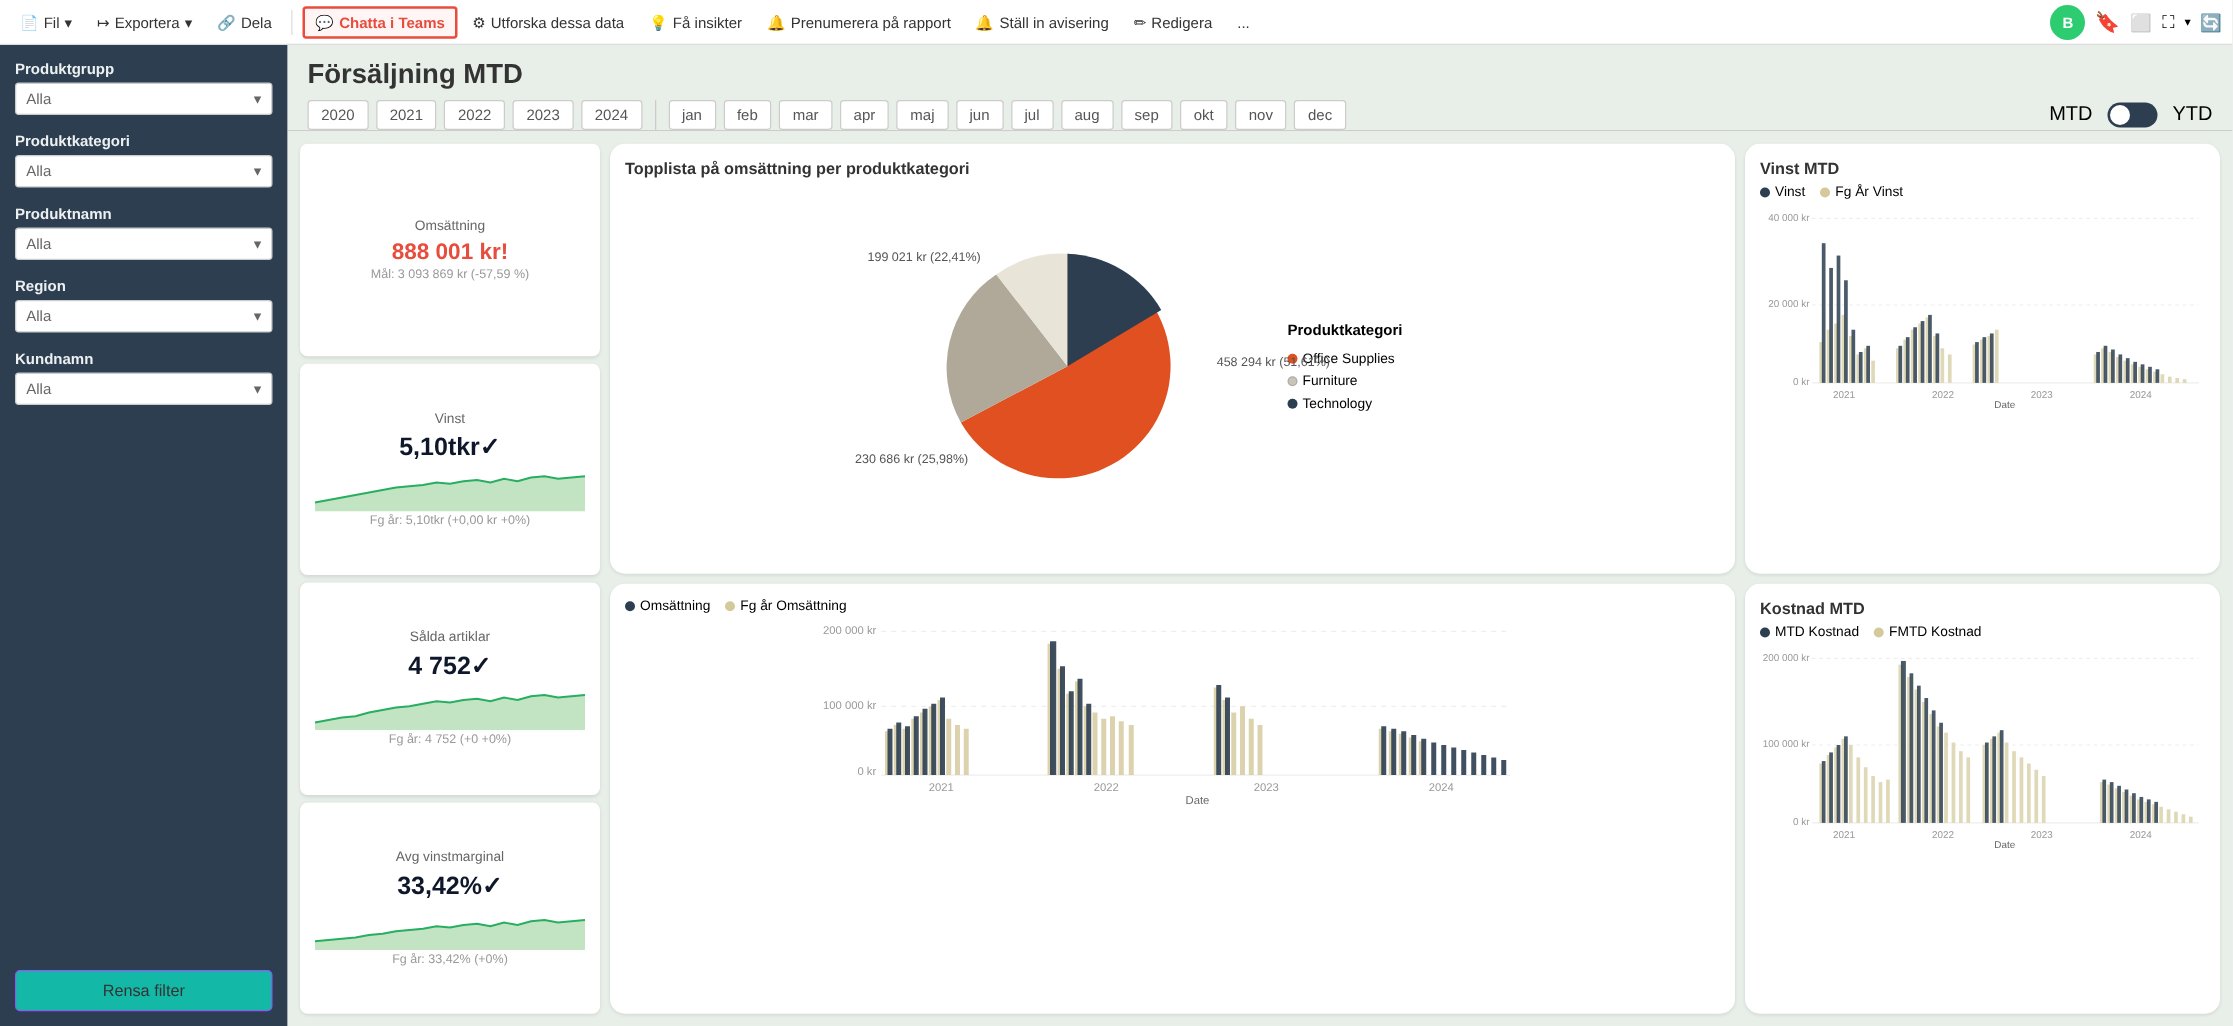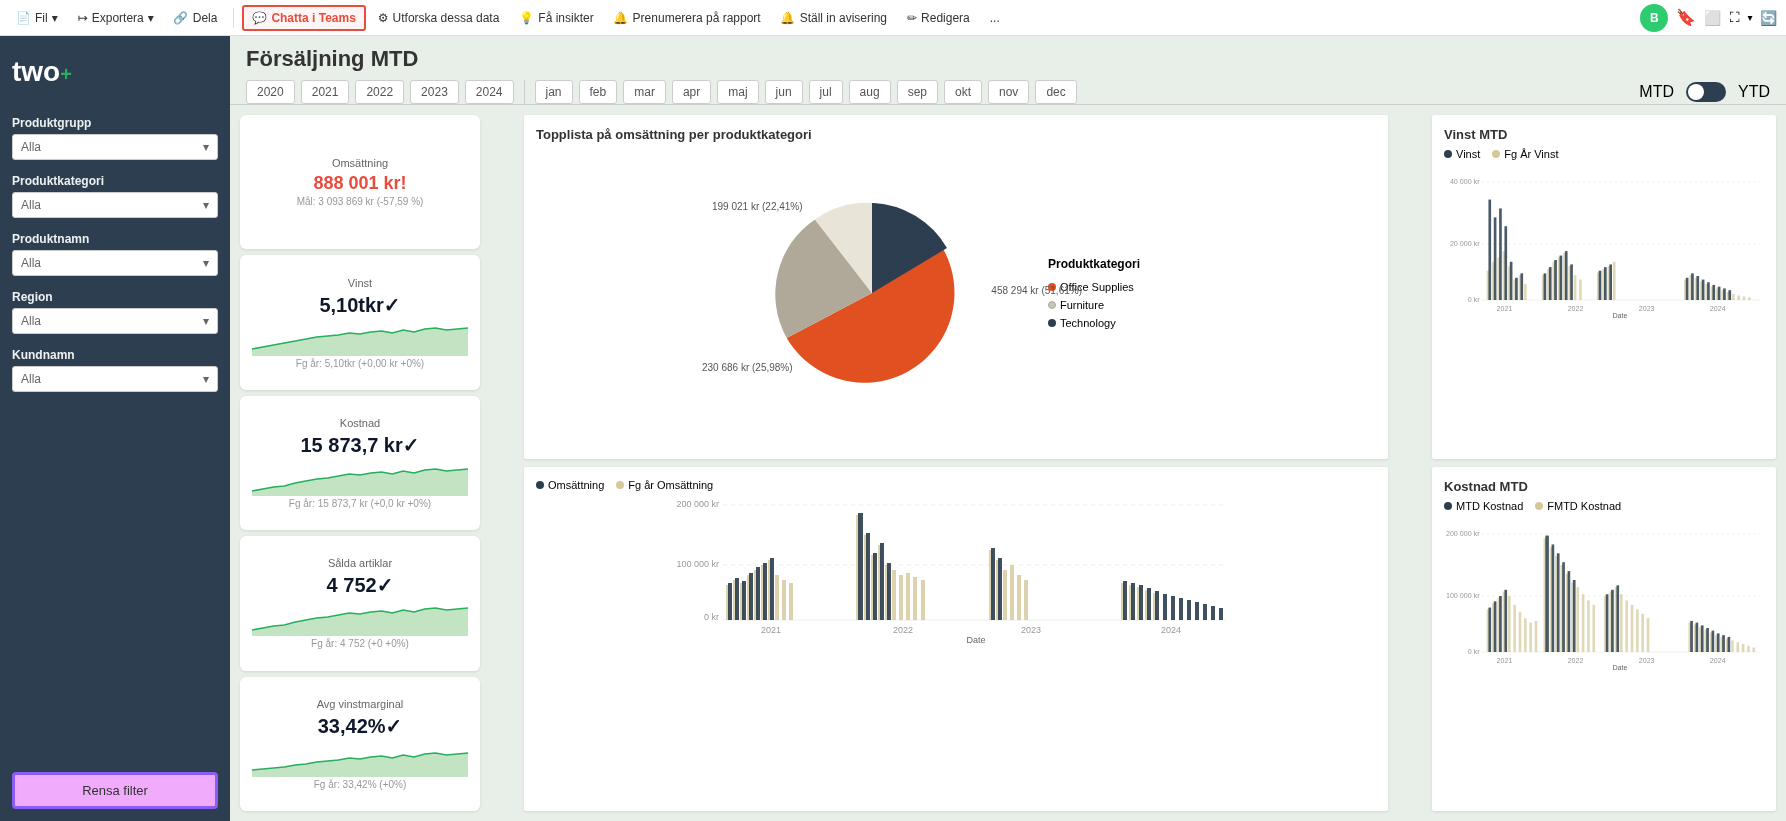--- a/index.html
+++ b/index.html
@@ -36,22 +36,22 @@
     .filter-section { margin-bottom: 14px; }
     .filter-label { font-size: 12px; font-weight: 600; color: #ecf0f1; margin-bottom: 4px; }
     .filter-select {
       width: 100%; background: white; color: #333;
       border: 1px solid #ccc; border-radius: 3px;
       padding: 5px 8px; font-size: 12px; cursor: pointer;
       display: flex; align-items: center; justify-content: space-between;
     }
     .filter-select span { color: #666; }
     .clear-btn {
-      margin-top: auto; background: #f0abfc; color: #333;
-      border: 3px solid #8b5cf6; border-radius: 4px;
+      margin-top: auto; background: #14b8a6; color: #333;
+      border: 1px solid #8b5cf6; border-radius: 4px;
       padding: 8px; text-align: center; cursor: pointer;
       font-size: 13px;
     }
 
     
     .content { flex: 1; display: flex; flex-direction: column; overflow: hidden; }
 
     
     .content-header {
       background: #e8efe8; padding: 10px 16px 0 16px;
@@ -95,23 +95,22 @@
     .metric-subtitle { font-size: 10px; color: #999; text-align: center; margin-top: 2px; }
     .metric-sparkline { height: 35px; margin-top: 4px; }
 
     
     .middle-col { flex: 1; display: flex; flex-direction: column; gap: 8px; }
 
     
     .right-col { width: 380px; flex-shrink: 0; display: flex; flex-direction: column; gap: 8px; }
 
     .chart-card {
-      background: white; border-radius: 2px; padding: 12px;
+      background: white; border-radius: 12px; padding: 12px;
       box-shadow: 0 1px 3px rgba(0,0,0,0.1);
-      margin-left: 36px;
     }
     .chart-title { font-size: 13px; font-weight: 600; color: #333; margin-bottom: 6px; }
     .legend { display: flex; gap: 12px; margin-bottom: 4px; flex-wrap: wrap; }
     .legend-item { display: flex; align-items: center; gap: 4px; font-size: 11px; }
     .legend-dot { width: 8px; height: 8px; border-radius: 50%; }
 
     
     .pie-container { display: flex; align-items: center; gap: 16px; }
     .pie-legend { display: flex; flex-direction: column; gap: 6px; }
     .pie-legend-title { font-size: 12px; font-weight: 600; margin-bottom: 4px; }
@@ -171,23 +170,20 @@
     <span style="font-size:14px; cursor:pointer;">⬜</span>
     <span style="font-size:14px; cursor:pointer;">⛶</span>
     <span style="font-size:10px; cursor:pointer;">▾</span>
     <span style="font-size:14px; cursor:pointer;">🔄</span>
   </div>
 </div>
 
 <div class="main-layout">
 
   <div class="sidebar">
-    <div class="logo-area">
-      <span class="logo-text">two<span class="logo-plus">+</span></span>
-    </div>
 
     <div class="filter-section">
       <div class="filter-label">Produktgrupp</div>
       <div class="filter-select">
         <span>Alla</span>
         <span>▾</span>
       </div>
     </div>
 
     <div class="filter-section">
@@ -272,29 +268,20 @@
         <div class="metric-card">
           <div class="metric-title">Vinst</div>
           <div class="metric-value green">5,10tkr✓</div>
           <svg class="metric-sparkline" viewBox="0 0 200 35" preserveAspectRatio="none">
             <polygon points="0,35 0,28 10,26 20,24 30,22 40,20 50,18 60,16 70,15 80,14 90,12 100,13 110,11 120,10 130,12 140,9 150,11 160,8 170,7 180,9 190,8 200,7 200,35" fill="#a8d8a8" opacity="0.7"></polygon>
             <polyline points="0,28 10,26 20,24 30,22 40,20 50,18 60,16 70,15 80,14 90,12 100,13 110,11 120,10 130,12 140,9 150,11 160,8 170,7 180,9 190,8 200,7" fill="none" stroke="#27ae60" stroke-width="1.5"></polyline>
           </svg>
           <div class="metric-subtitle">Fg år: 5,10tkr (+0,00 kr +0%)</div>
         </div>
 
-        <div class="metric-card">
-          <div class="metric-title">Kostnad</div>
-          <div class="metric-value green">15 873,7 kr✓</div>
-          <svg class="metric-sparkline" viewBox="0 0 200 35" preserveAspectRatio="none">
-            <polygon points="0,35 0,30 10,28 20,26 30,25 40,22 50,20 60,18 70,17 80,15 90,13 100,14 110,12 120,11 130,13 140,10 150,12 160,9 170,8 180,10 190,9 200,8 200,35" fill="#a8d8a8" opacity="0.7"></polygon>
-            <polyline points="0,30 10,28 20,26 30,25 40,22 50,20 60,18 70,17 80,15 90,13 100,14 110,12 120,11 130,13 140,10 150,12 160,9 170,8 180,10 190,9 200,8" fill="none" stroke="#27ae60" stroke-width="1.5"></polyline>
-          </svg>
-          <div class="metric-subtitle">Fg år: 15 873,7 kr (+0,0 kr +0%)</div>
-        </div>
 
         <div class="metric-card">
           <div class="metric-title">Sålda artiklar</div>
           <div class="metric-value green">4 752✓</div>
           <svg class="metric-sparkline" viewBox="0 0 200 35" preserveAspectRatio="none">
             <polygon points="0,35 0,29 10,27 20,25 30,24 40,21 50,19 60,17 70,16 80,14 90,12 100,13 110,11 120,10 130,12 140,9 150,11 160,8 170,7 180,9 190,8 200,7 200,35" fill="#a8d8a8" opacity="0.7"></polygon>
             <polyline points="0,29 10,27 20,25 30,24 40,21 50,19 60,17 70,16 80,14 90,12 100,13 110,11 120,10 130,12 140,9 150,11 160,8 170,7 180,9 190,8 200,7" fill="none" stroke="#27ae60" stroke-width="1.5"></polyline>
           </svg>
           <div class="metric-subtitle">Fg år: 4 752 (+0 +0%)</div>
         </div>

